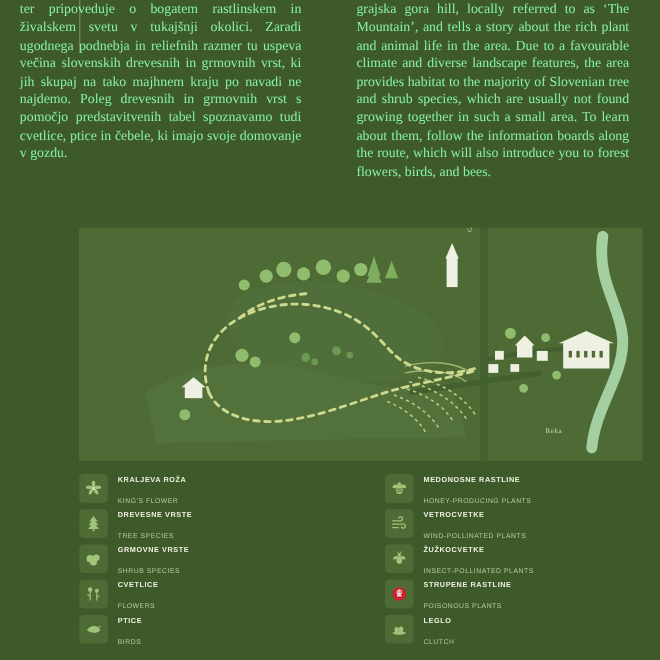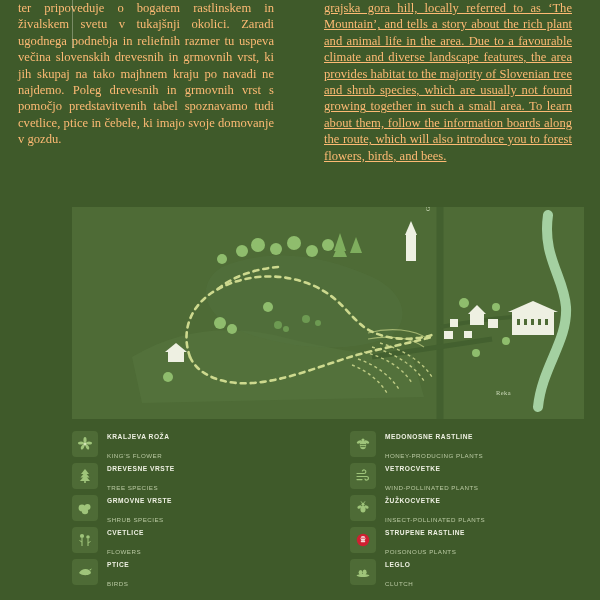--- a/index.html
+++ b/index.html
@@ -22,28 +22,28 @@
     top: 0; left: 0;
     width: 600px;
     height: 200px;
     display: flex;
     gap: 0;
     padding: 0 18px;
   }
   .col {
     width: 50%;
     padding-right: 26px;
-    color: #fdba74;
+    color: #86efac;
     font-size: 12.6px;
     line-height: 16.4px;
     text-align: justify;
     padding-top: 0;
   }
   .col p { margin: 0; }
-  .col.right { padding-left: 24px; padding-right: 10px; text-decoration: underline; }
+  .col.right { padding-left: 24px; padding-right: 10px; }
   .vrule {
     position: absolute;
     left: 72px;
     top: 0;
     width: 1px;
     height: 48px;
     background: rgba(232,234,216,0.35);
   }
 
   

